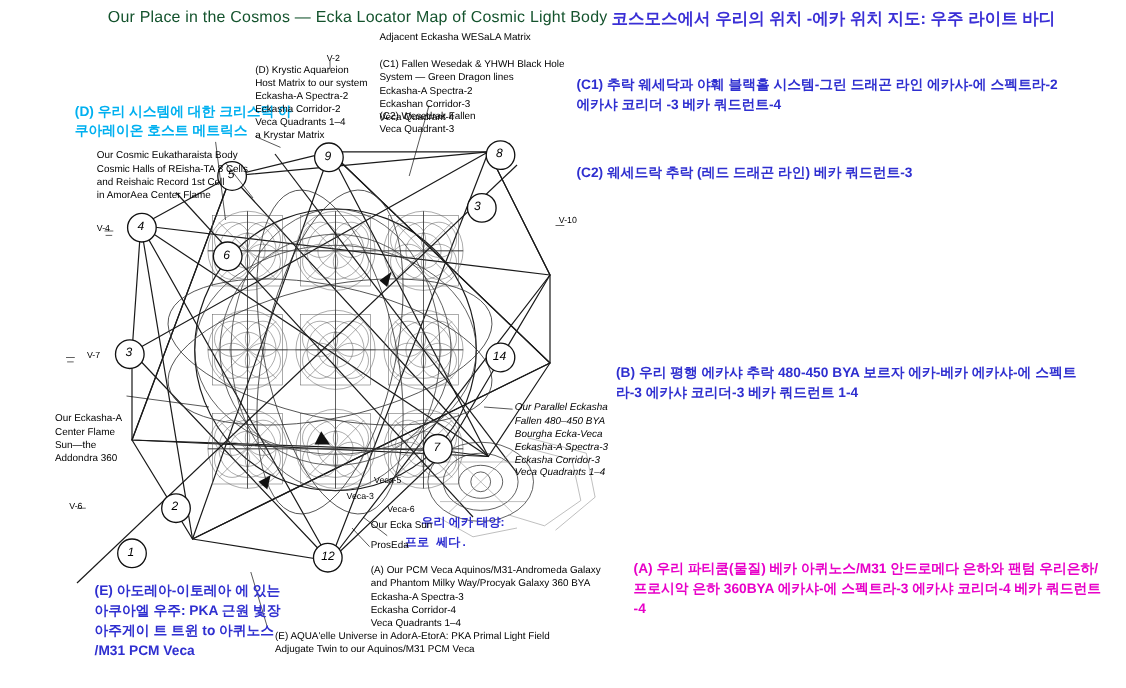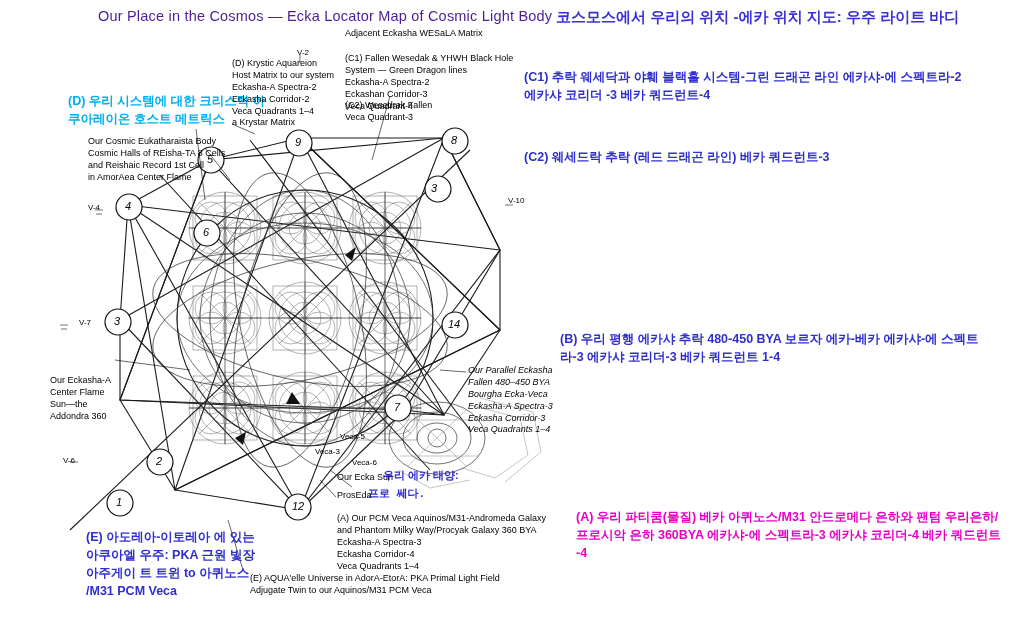--- a/index.html
+++ b/index.html
@@ -15,21 +15,21 @@
     width: 1024px;
     height: 625px;
     background: #ffffff;
     overflow: hidden;
   }
   .abs { position: absolute; }
   
   .title-en {
     font-family: "Liberation Sans", sans-serif;
     font-size: 14.5px;
-    color: #4c1d95;
+    color: #14532d;
     white-space: nowrap;
     letter-spacing: 0.2px;
   }
   .title-ko {
     font-family: "Liberation Sans", sans-serif;
     font-size: 15px;
     font-weight: bold;
     color: #3a2fd6;
     white-space: nowrap;
   }

